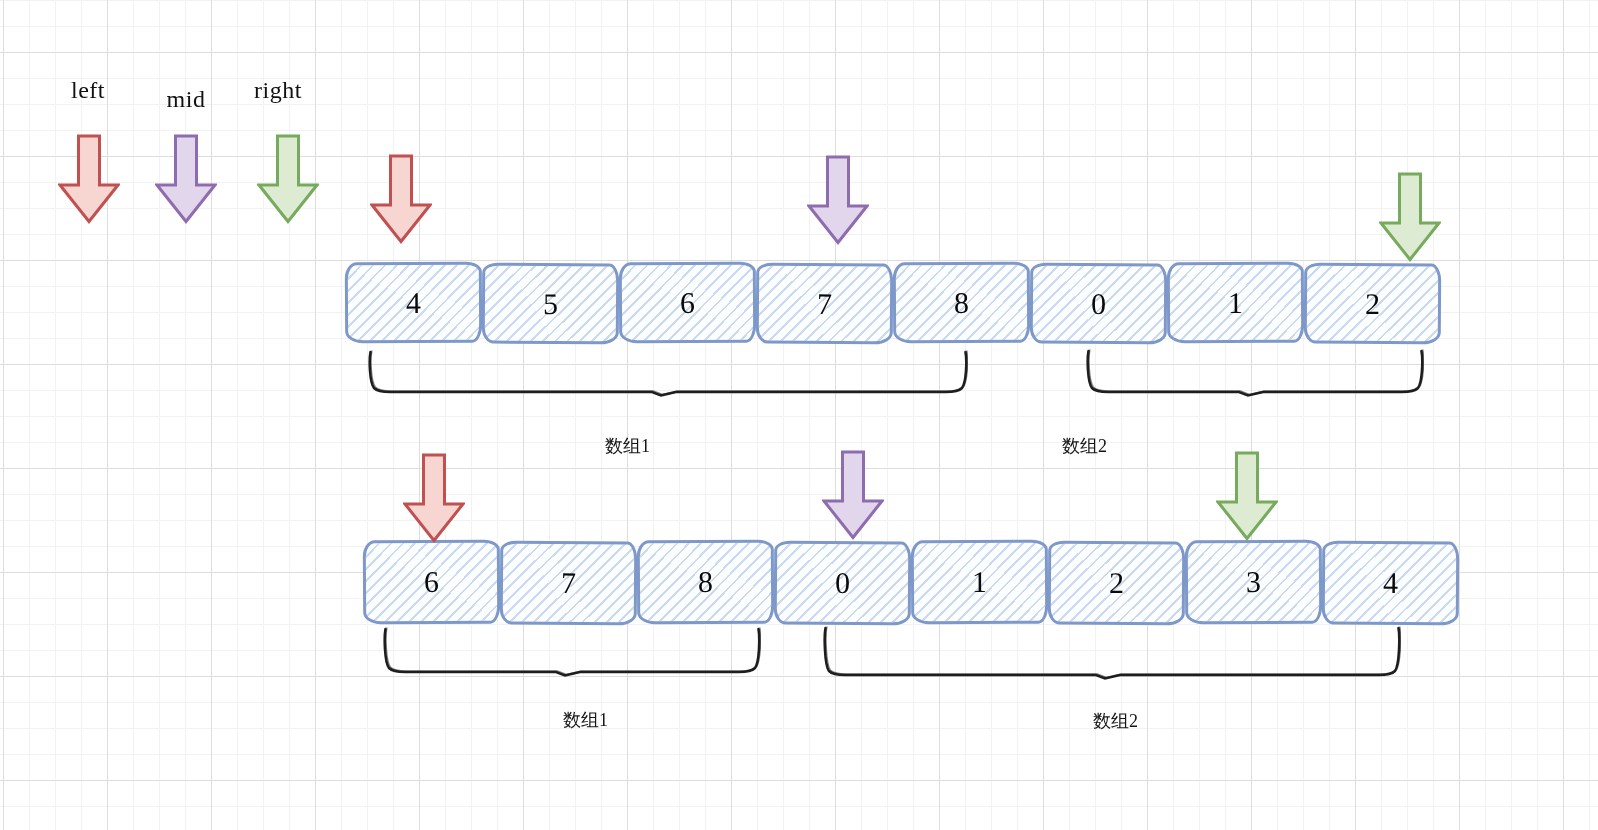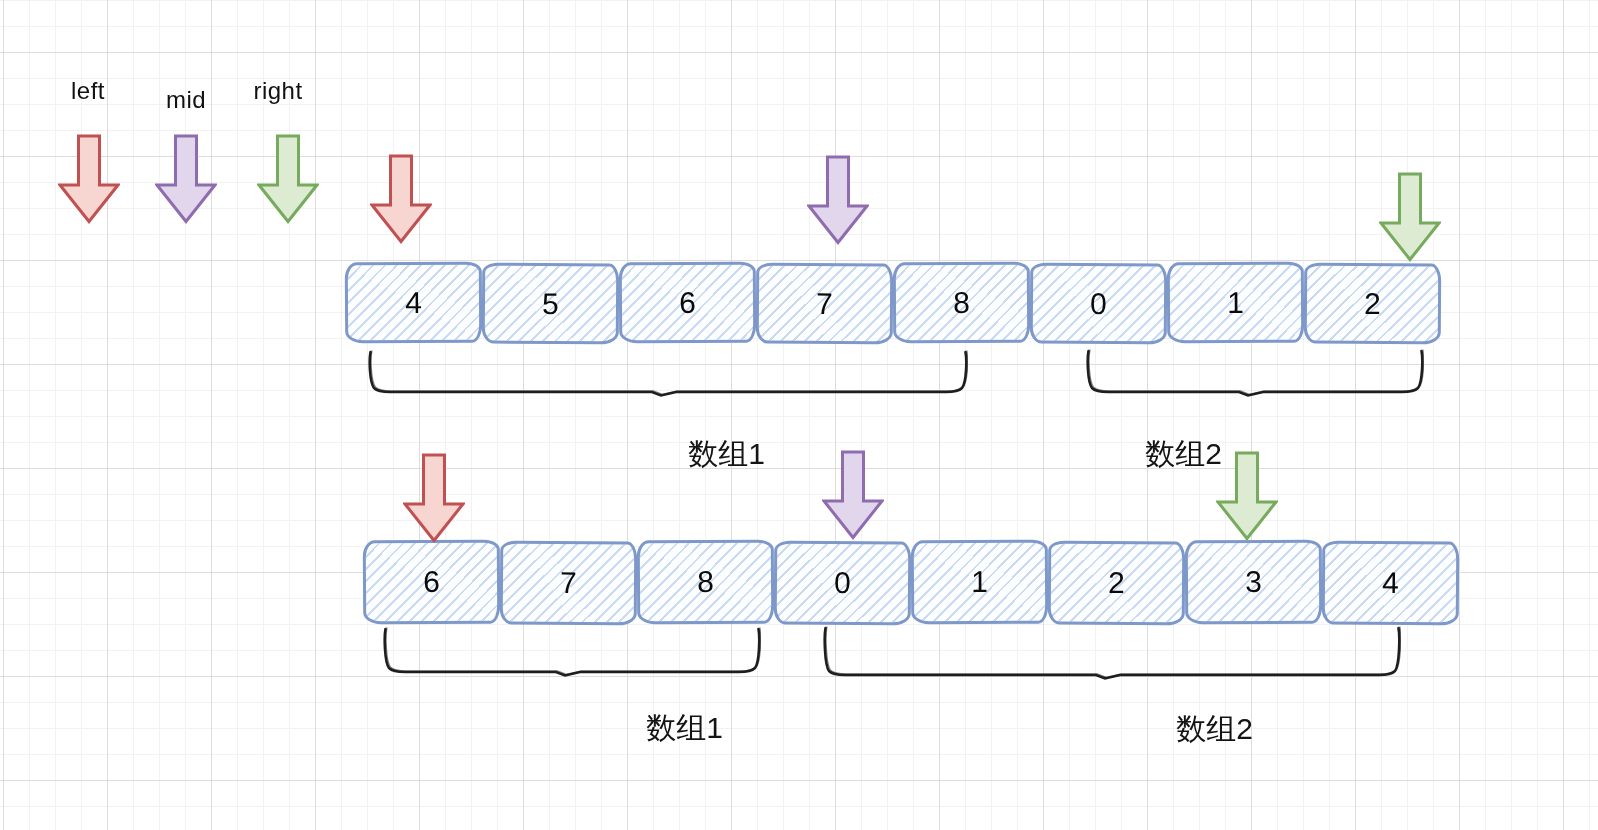--- a/index.html
+++ b/index.html
@@ -1,20 +1,20 @@
 <!DOCTYPE html>
 <html><head>
 <meta charset="utf-8">
 <style>
   html,body{margin:0;padding:0;background:#fff;}
   .canvas{
     position:relative;
     width:1598px;height:830px;
     overflow:hidden;
-    font-family:Liberation Sans, sans-serif;
+    font-family:Liberation Serif, serif;
     background-color:#ffffff;
     background-image:
       linear-gradient(#dddddd 1px, transparent 1px),
       linear-gradient(90deg, #dddddd 1px, transparent 1px),
       linear-gradient(#f2f2f2 1px, transparent 1px),
       linear-gradient(90deg, #f2f2f2 1px, transparent 1px);
     background-size:104px 104px,104px 104px,26px 26px,26px 26px;
     background-position:0 52px,3px 0,0 0,3px 0;
   }
   .legend-label{
@@ -28,22 +28,22 @@
     display:flex;align-items:center;justify-content:center;
     border:3.5px solid #7d98c9;
     border-radius:12px 16px 10px 18px / 16px 10px 18px 12px;
     background-image:repeating-linear-gradient(135deg, rgba(151,183,231,.5) 0 2px, transparent 2px 8.5px);
     background-color:#fdfeff;
     font-size:30px;color:#0a0a0a;
   }
   .cell:nth-child(odd){transform:rotate(-.35deg);}
   .cell:nth-child(even){transform:rotate(.4deg) translateY(1px);border-radius:16px 10px 18px 12px / 10px 18px 12px 16px;}
   .group-label{
-    position:absolute;width:160px;text-align:right;
-    font-size:30px;color:#141414;
+    position:absolute;width:160px;text-align:left;
+    font-size:18px;color:#141414;
   }
   svg{display:block;}
 </style>
 </head>
 <body>
 
 <div class="canvas" id="canvas">
 
   <div class="legend-label" style="left:28px;top:77px;">left</div>
   <div class="legend-label" style="left:126px;top:86px;">mid</div>

